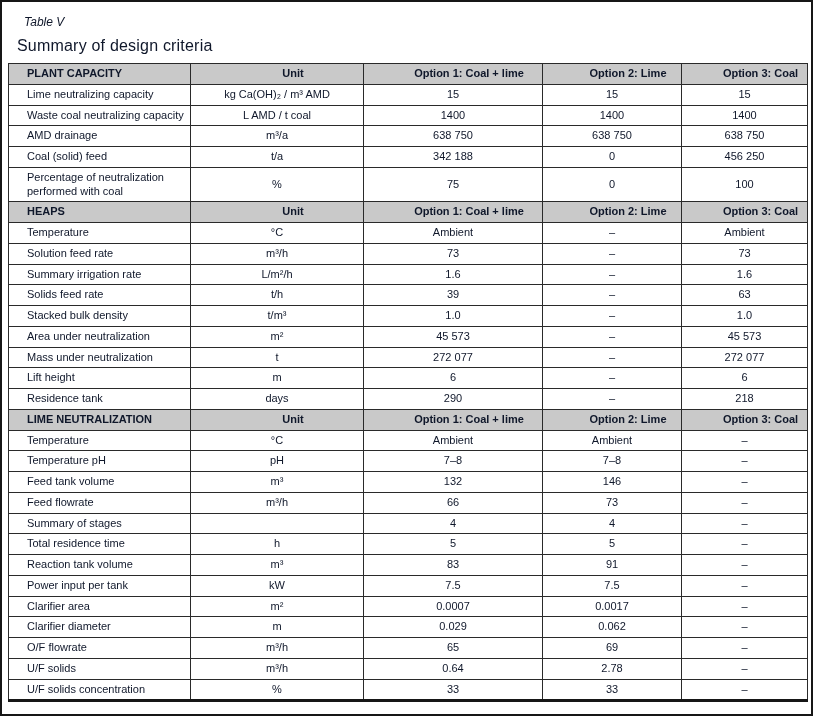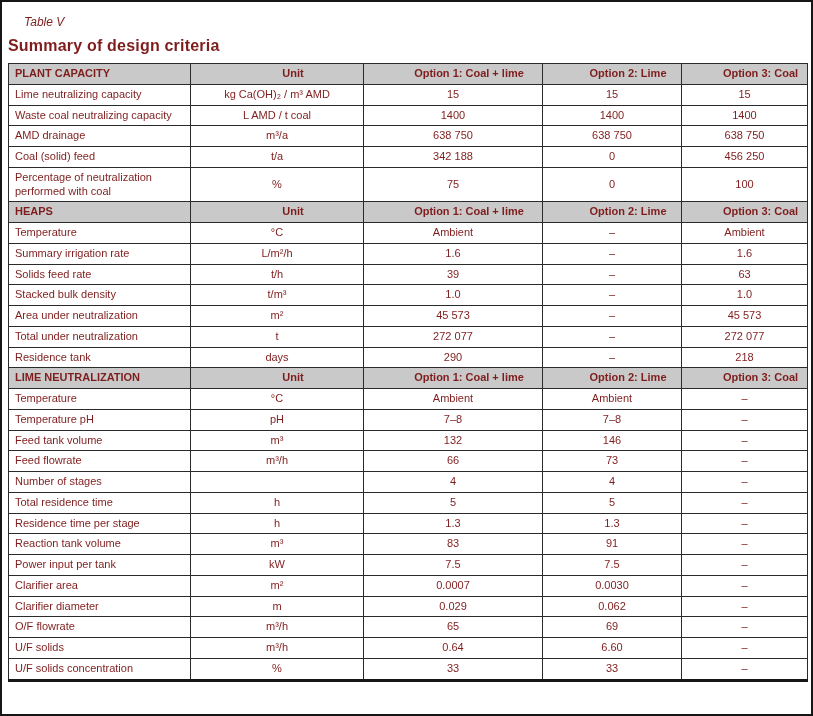--- a/index.html
+++ b/index.html
@@ -4,32 +4,32 @@
 <style>
   html, body { margin: 0; padding: 0; background: #ffffff; }
   .page {
     width: 813px;
     height: 716px;
     box-sizing: border-box;
     border: 2px solid #161616;
     background: #ffffff;
     padding: 4px 5px 0 5px;
     font-family: "Liberation Sans", sans-serif;
-    color: #7f1d1d;
+    color: #0f172a;
     overflow: hidden;
   }
   .caption {
     font-style: italic;
     font-size: 12px;
     margin: 9px 0 0 17px;
   }
   .title {
-    font-weight: bold;
+    font-weight: normal;
     font-size: 16px;
-    margin: 8px 0 8px 1px;
+    margin: 8px 0 8px 10px;
     letter-spacing: 0.2px;
   }
   table.design {
     width: 799px;
     margin-left: 1px;
     border-collapse: collapse;
     table-layout: fixed;
     border: 1.5px solid #161616;
     border-bottom: 3px solid #161616;
   }
@@ -37,21 +37,21 @@
     border: 1px solid #2a2a2a;
     font-size: 11px;
     line-height: 1.25;
     padding: 3px 4px;
     text-align: center;
     vertical-align: middle;
     overflow: hidden;
   }
   table.design .param-col {
     text-align: left;
-    padding-left: 6px;
+    padding-left: 18px;
   }
   tr.section-header th {
     background: #c9c9c9;
     font-weight: bold;
     font-size: 11px;
     padding-left: 36px;
   }
   tr.data-row td { background: #ffffff; }
 </style>
 </head>
@@ -119,20 +119,27 @@
           <th>Option 3: Coal</th>
         </tr>
         <tr class="data-row">
           <td class="param-col">Temperature</td>
           <td>°C</td>
           <td>Ambient</td>
           <td>–</td>
           <td>Ambient</td>
         </tr>
         <tr class="data-row">
+          <td class="param-col">Solution feed rate</td>
+          <td>m³/h</td>
+          <td>73</td>
+          <td>–</td>
+          <td>73</td>
+        </tr>
+        <tr class="data-row">
           <td class="param-col">Summary irrigation rate</td>
           <td>L/m²/h</td>
           <td>1.6</td>
           <td>–</td>
           <td>1.6</td>
         </tr>
         <tr class="data-row">
           <td class="param-col">Solids feed rate</td>
           <td>t/h</td>
           <td>39</td>
@@ -147,25 +154,32 @@
           <td>1.0</td>
         </tr>
         <tr class="data-row">
           <td class="param-col">Area under neutralization</td>
           <td>m²</td>
           <td>45 573</td>
           <td>–</td>
           <td>45 573</td>
         </tr>
         <tr class="data-row">
-          <td class="param-col">Total under neutralization</td>
+          <td class="param-col">Mass under neutralization</td>
           <td>t</td>
           <td>272 077</td>
           <td>–</td>
           <td>272 077</td>
+        </tr>
+        <tr class="data-row">
+          <td class="param-col">Lift height</td>
+          <td>m</td>
+          <td>6</td>
+          <td>–</td>
+          <td>6</td>
         </tr>
         <tr class="data-row">
           <td class="param-col">Residence tank</td>
           <td>days</td>
           <td>290</td>
           <td>–</td>
           <td>218</td>
         </tr>
         <tr class="section-header">
           <th class="param-col">LIME NEUTRALIZATION</th>
@@ -196,80 +210,73 @@
           <td>–</td>
         </tr>
         <tr class="data-row">
           <td class="param-col">Feed flowrate</td>
           <td>m³/h</td>
           <td>66</td>
           <td>73</td>
           <td>–</td>
         </tr>
         <tr class="data-row">
-          <td class="param-col">Number of stages</td>
+          <td class="param-col">Summary of stages</td>
           <td></td>
           <td>4</td>
           <td>4</td>
           <td>–</td>
         </tr>
         <tr class="data-row">
           <td class="param-col">Total residence time</td>
           <td>h</td>
           <td>5</td>
           <td>5</td>
           <td>–</td>
         </tr>
         <tr class="data-row">
-          <td class="param-col">Residence time per stage</td>
-          <td>h</td>
-          <td>1.3</td>
-          <td>1.3</td>
-          <td>–</td>
-        </tr>
-        <tr class="data-row">
           <td class="param-col">Reaction tank volume</td>
           <td>m³</td>
           <td>83</td>
           <td>91</td>
           <td>–</td>
         </tr>
         <tr class="data-row">
           <td class="param-col">Power input per tank</td>
           <td>kW</td>
           <td>7.5</td>
           <td>7.5</td>
           <td>–</td>
         </tr>
         <tr class="data-row">
           <td class="param-col">Clarifier area</td>
           <td>m²</td>
           <td>0.0007</td>
-          <td>0.0030</td>
+          <td>0.0017</td>
           <td>–</td>
         </tr>
         <tr class="data-row">
           <td class="param-col">Clarifier diameter</td>
           <td>m</td>
           <td>0.029</td>
           <td>0.062</td>
           <td>–</td>
         </tr>
         <tr class="data-row">
           <td class="param-col">O/F flowrate</td>
           <td>m³/h</td>
           <td>65</td>
           <td>69</td>
           <td>–</td>
         </tr>
         <tr class="data-row">
           <td class="param-col">U/F solids</td>
           <td>m³/h</td>
           <td>0.64</td>
-          <td>6.60</td>
+          <td>2.78</td>
           <td>–</td>
         </tr>
         <tr class="data-row">
           <td class="param-col">U/F solids concentration</td>
           <td>%</td>
           <td>33</td>
           <td>33</td>
           <td>–</td>
         </tr>
       </tbody>

